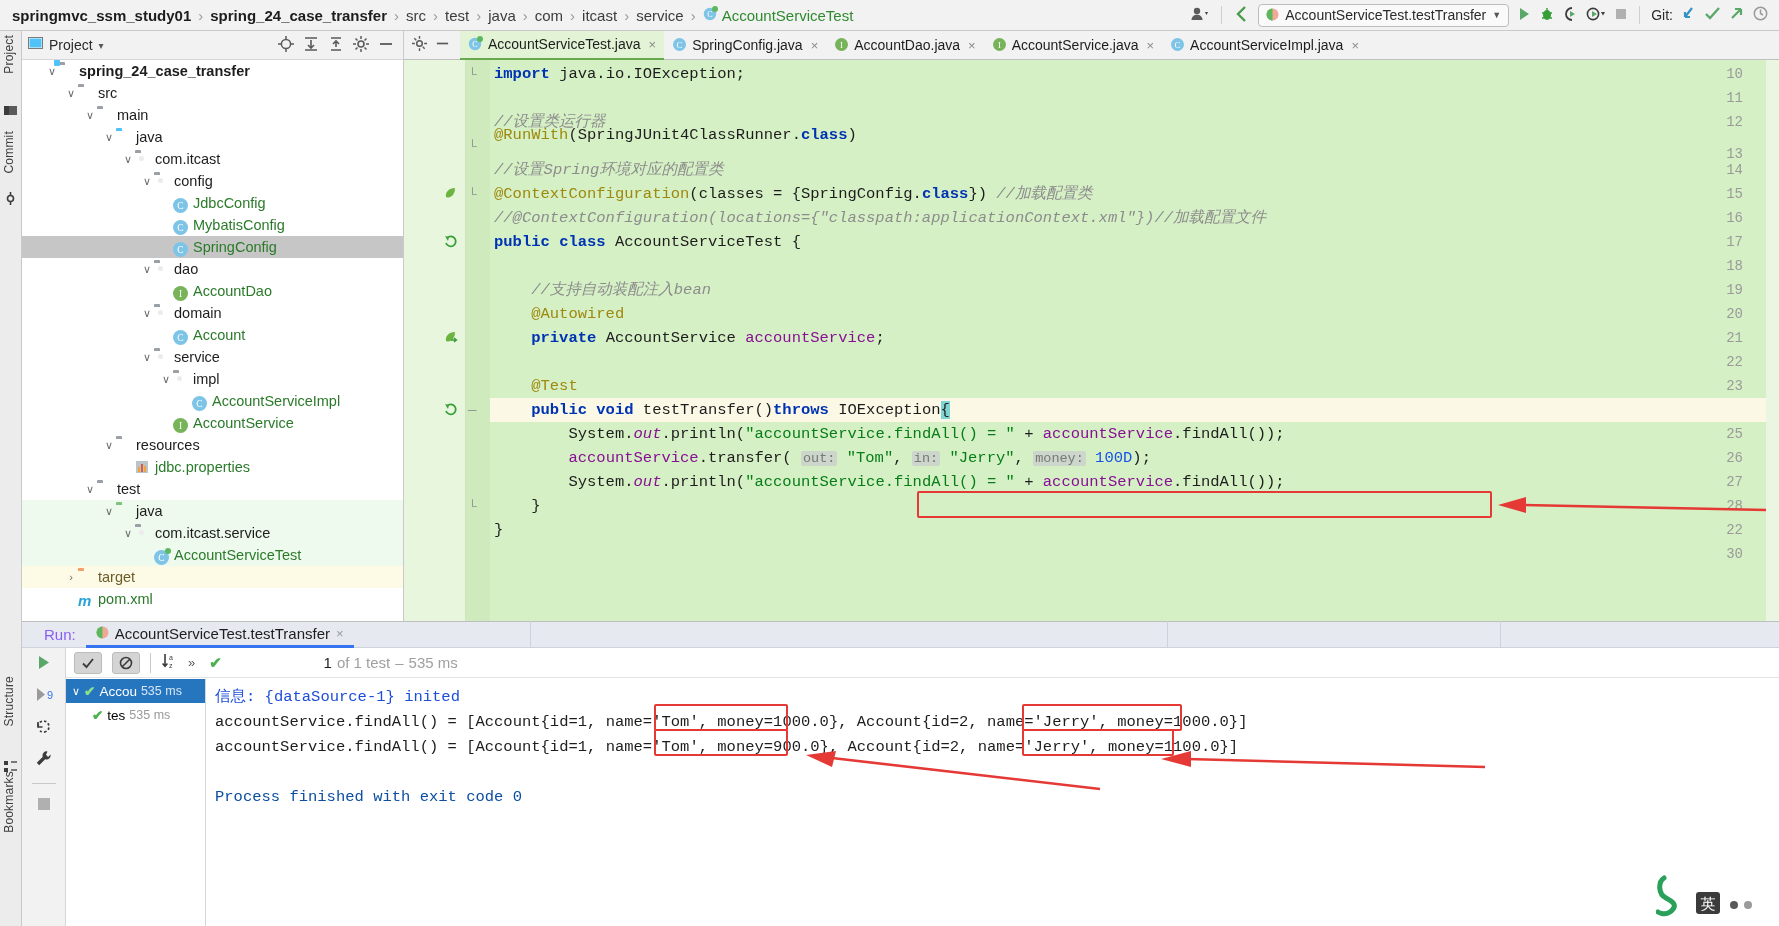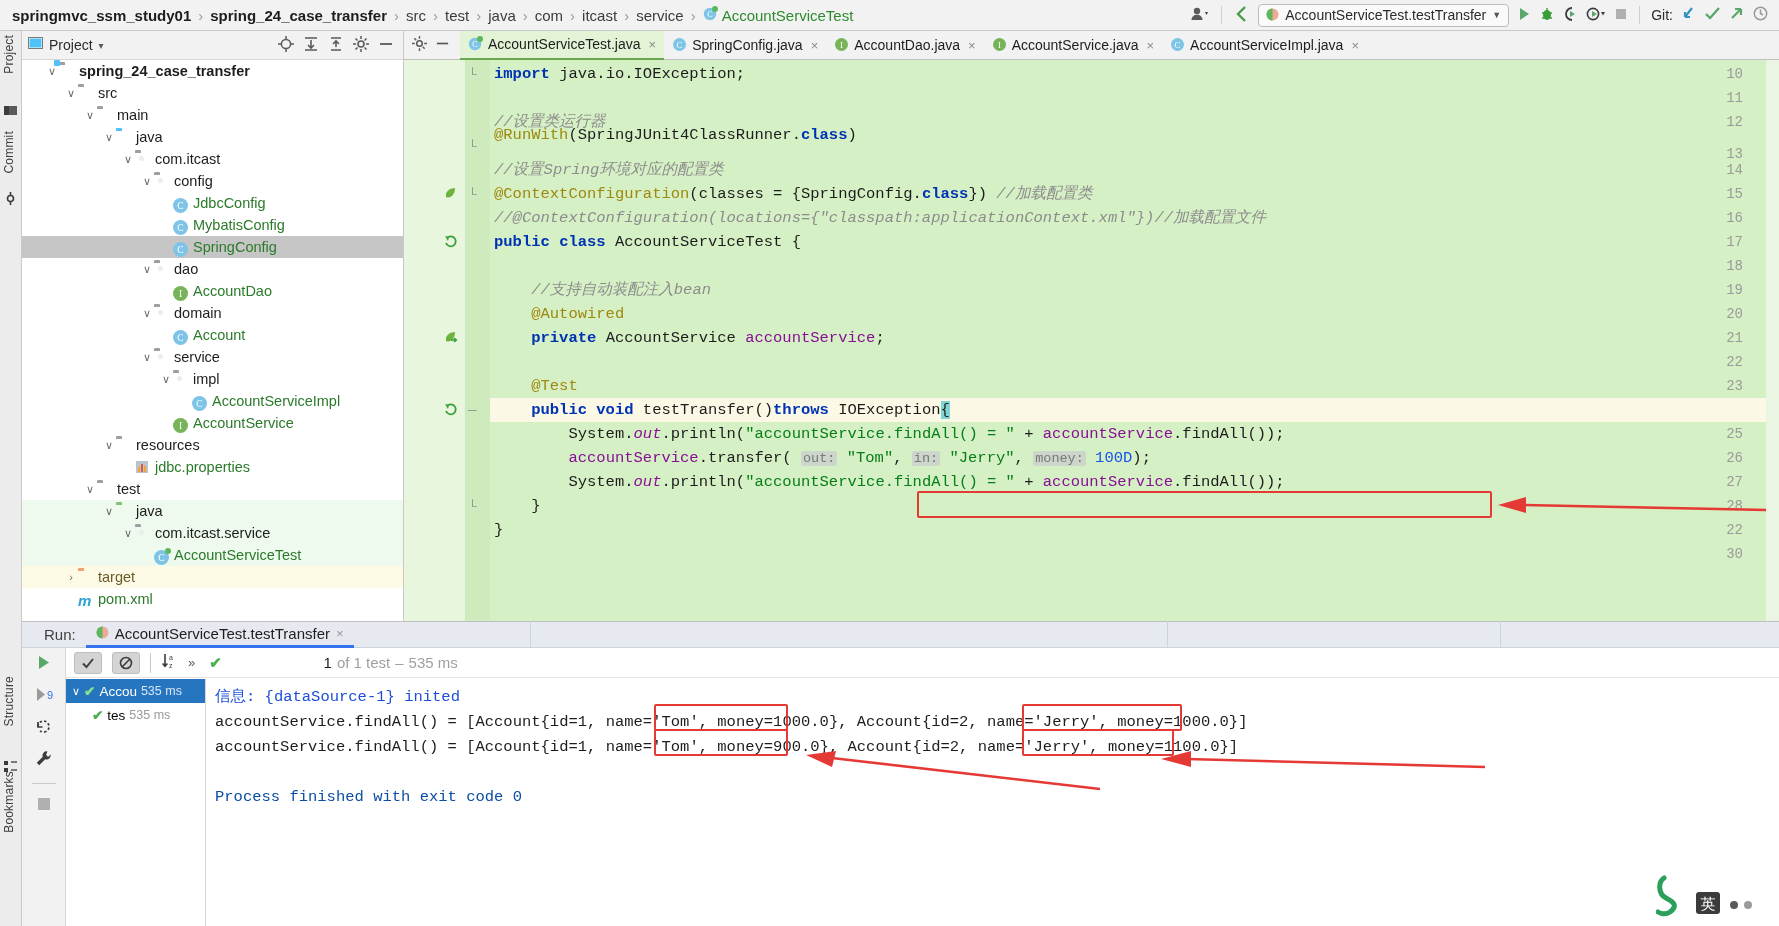--- a/index.html
+++ b/index.html
@@ -131,21 +131,21 @@
   .fold { position:absolute; left:64px; color:#8c8c8c; font-size:12px; }
   .redbox { position:absolute; border:2px solid #e53935; border-radius:2px; pointer-events:none; }
   .scrollv { position:absolute; right:0; top:0; width:13px; height:100%; background:#eaf6e1; }
 
   
   .runpanel { position:absolute; left:22px; top:621px; width:1757px; height:305px; background:#ffffff; }
   .runtabbar {
     height:27px; background:#e6eaf0; display:flex; align-items:center;
     border-top:1px solid #bfbfbf; border-bottom:1px solid #cdd3dc; position:relative;
   }
-  .runtab-label { font-size:15px; color:#404040; padding:0 10px 0 22px; }
+  .runtab-label { font-size:15px; color:#8b5cf6; padding:0 10px 0 22px; }
   .runtab {
     display:flex; align-items:center; gap:6px; height:27px; padding:0 10px;
     font-size:15px; color:#1d1d1d; border-bottom:3px solid #3574f0; white-space:nowrap;
   }
   .runtab .x { color:#9a9a9a; font-size:13px; }
   .rt-div { width:1px; height:27px; background:#cdd3dc; }
   .runbody { position:relative; height:278px; background:#fff; display:flex; }
   .runtools {
     width:44px; background:#f2f2f2; border-right:1px solid #d6d6d6;
     display:flex; flex-direction:column; align-items:center; padding-top:6px; gap:12px;

